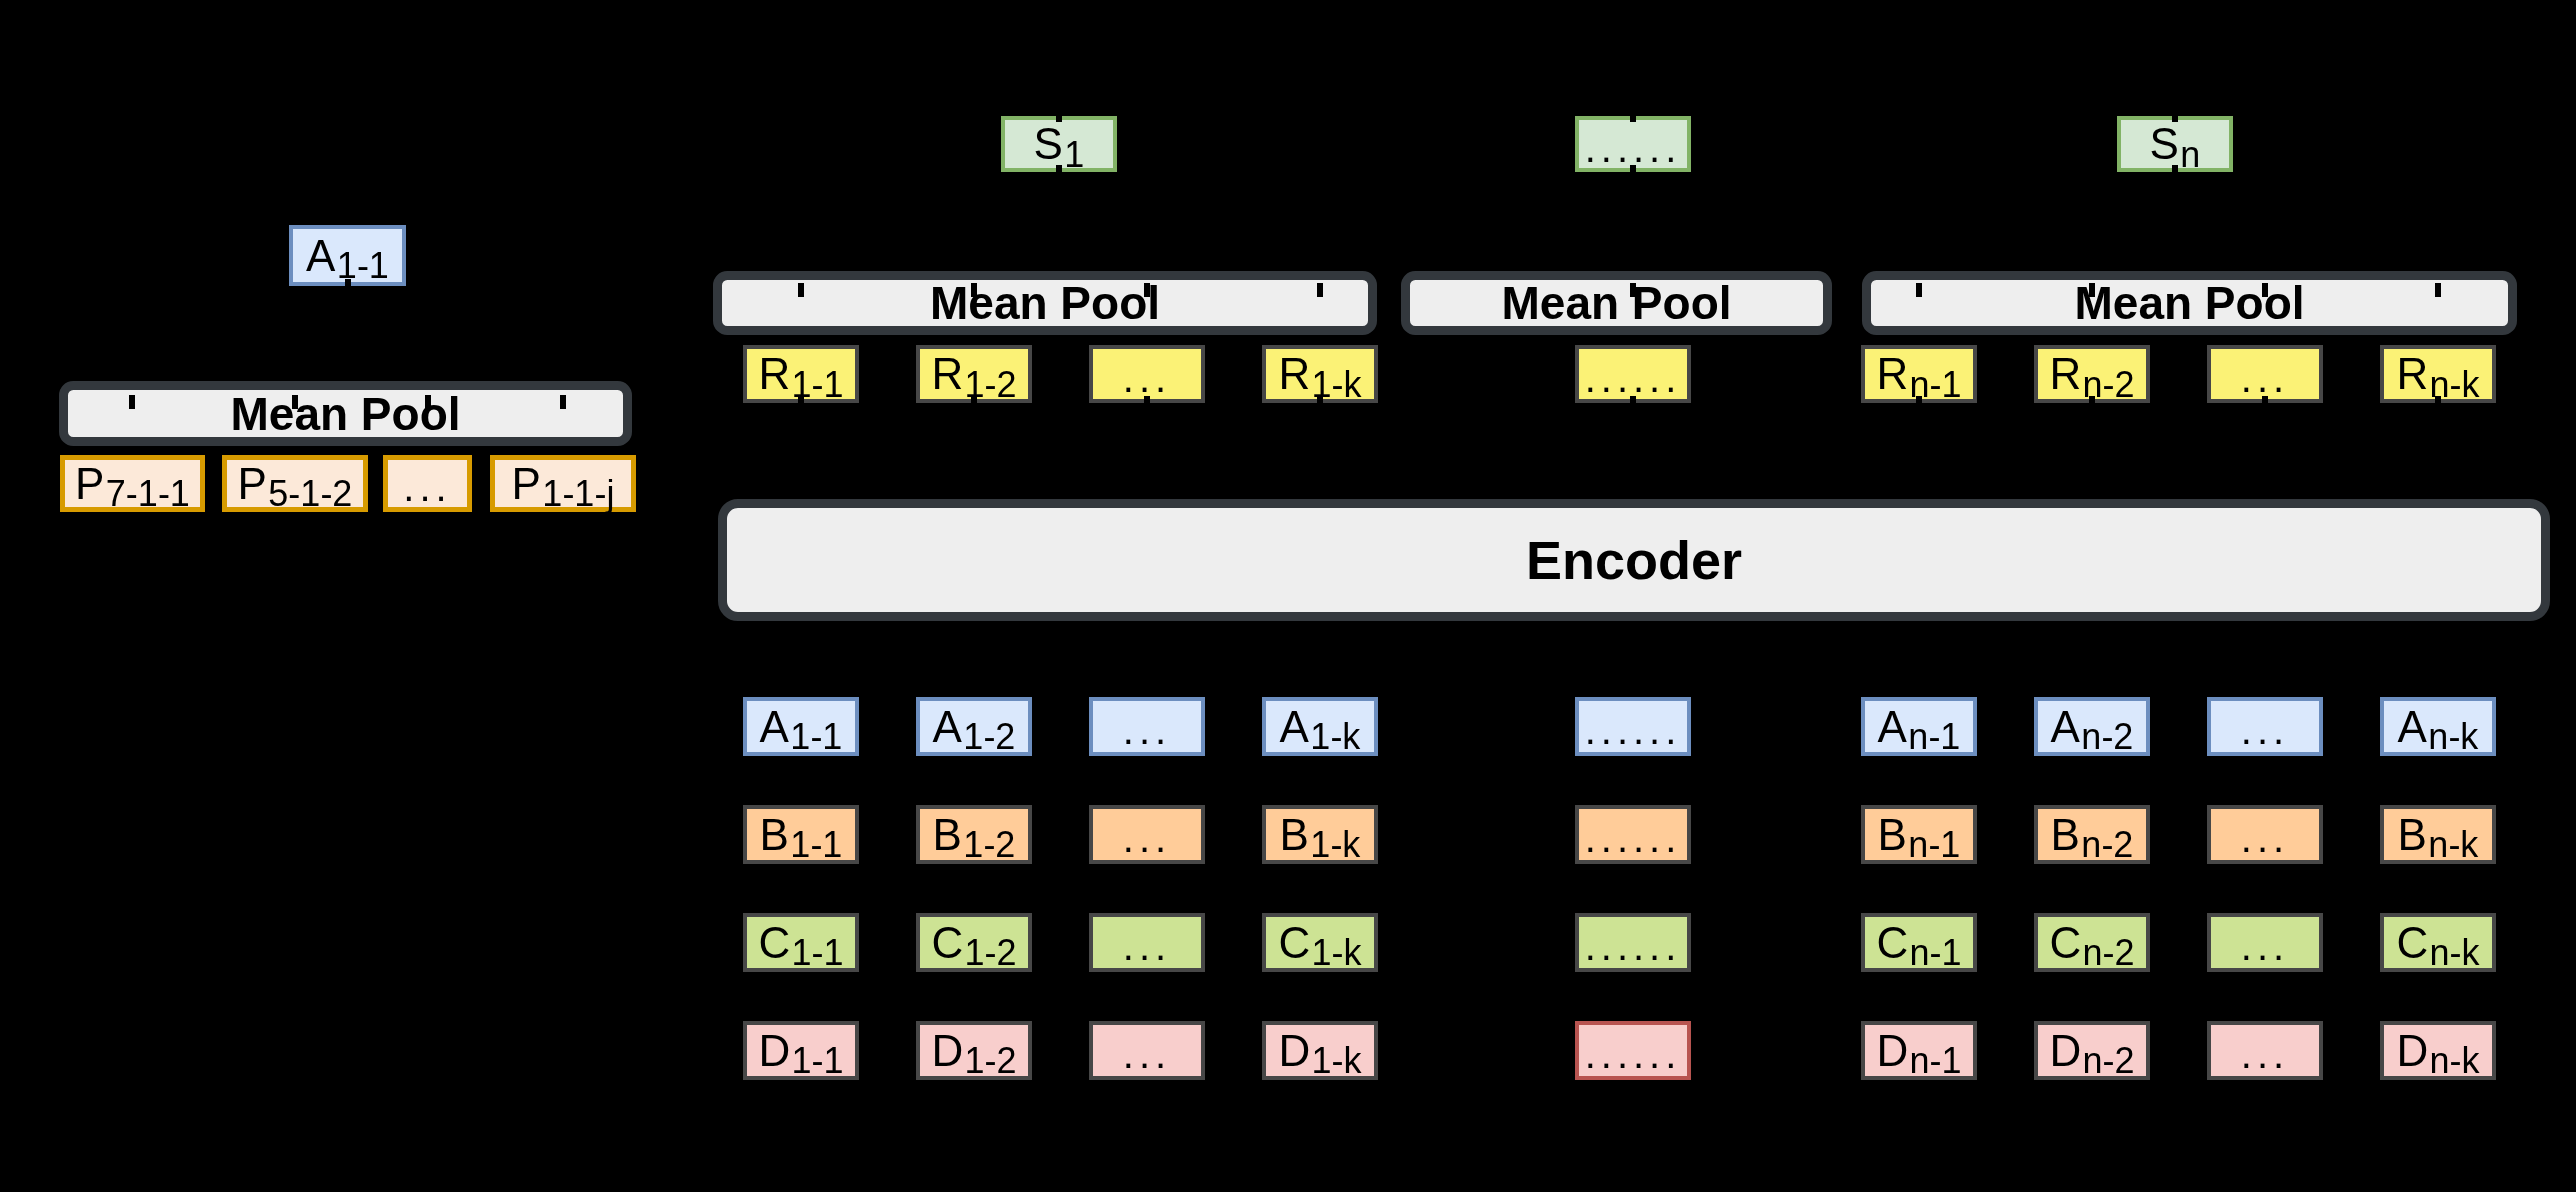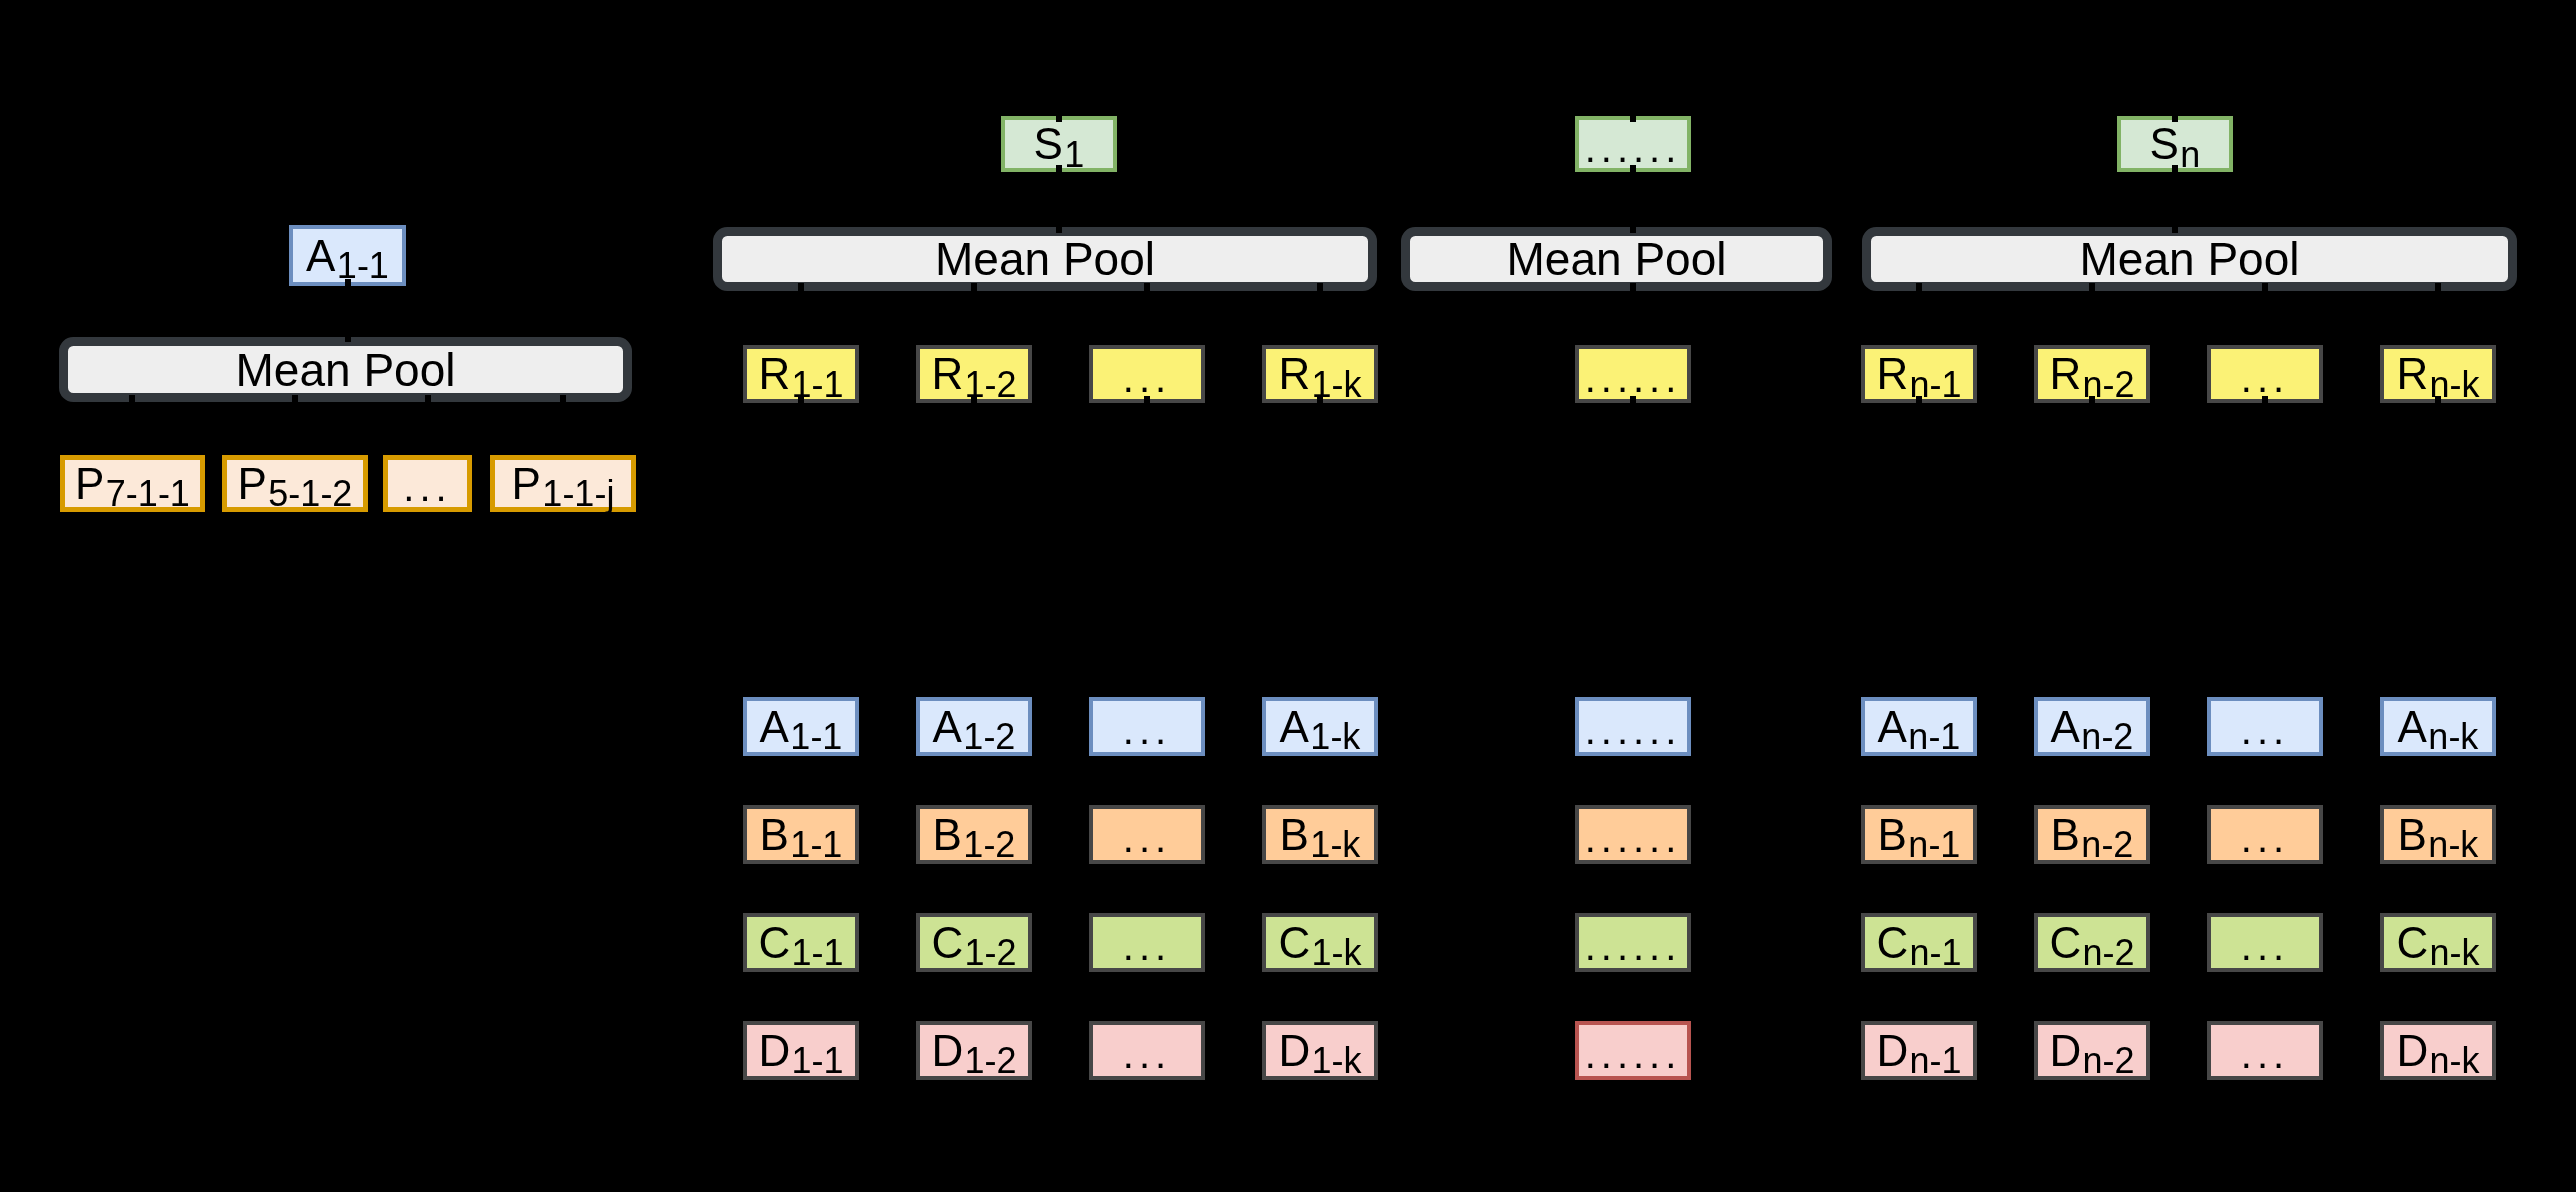--- a/index.html
+++ b/index.html
@@ -18,21 +18,21 @@
   .fc{background:var(--green_fill);border-color:var(--dark_border);}
   .fd{background:var(--pink_fill);border-color:var(--dark_border);}
   .fd.bred{border-color:var(--pink_border_special);}
   .y{background:var(--yellow_fill);border-color:var(--dark_border);}
   .sg{background:var(--sgreen_fill);border-color:var(--sgreen_border);top:116px;height:56px;}
   .peach{background:var(--peach_fill);border-color:var(--peach_border);border-width:5px;}
   .blue{background:var(--blue_fill);border-color:var(--blue_border);}
   
   .bar{position:absolute;display:flex;align-items:center;justify-content:center;box-sizing:border-box;
        background:var(--bar_fill);border:9.3px solid var(--bar_border);border-radius:14.3px;
-       font-weight:normal;font-size:46px;color:var(--text,#000);line-height:1;}
+       font-weight:bold;font-size:46px;color:var(--text,#000);line-height:1;margin-top:44px;}
   #encoder{border-radius:20px;font-size:54px;}
   
   .col0{left:743px}.col1{left:916px}.col2{left:1089px}.col3{left:1262px}.col4{left:1575px}
   .col5{left:1861px}.col6{left:2034px}.col7{left:2207px}.col8{left:2380px}
   .rowA{top:697px}.rowB{top:805px}.rowC{top:913px}.rowD{top:1021px}
   .rrow{top:345px;height:58px;}
   
   #la{left:289px;top:225px;width:117px;height:61px;}
   #lpool{left:59px;top:337px;width:573px;height:65px;}
   .prow{top:455px;height:57px;}
@@ -126,20 +126,23 @@
       <span class="sb">n-2</span>
     </div>
   <div class="box y col7 rrow">
       <span class="dots">...</span>
     </div>
   <div class="box y col8 rrow">
       <span class="m">R</span>
       <span class="sb">n-k</span>
     </div>
 
+  <div class="bar" id="encoder">
+      <span>Encoder</span>
+    </div>
 
   <div class="box fa col0 rowA">
       <span class="m">A</span>
       <span class="sb">1-1</span>
     </div>
   <div class="box fa col1 rowA">
       <span class="m">A</span>
       <span class="sb">1-2</span>
     </div>
   <div class="box fa col2 rowA">

